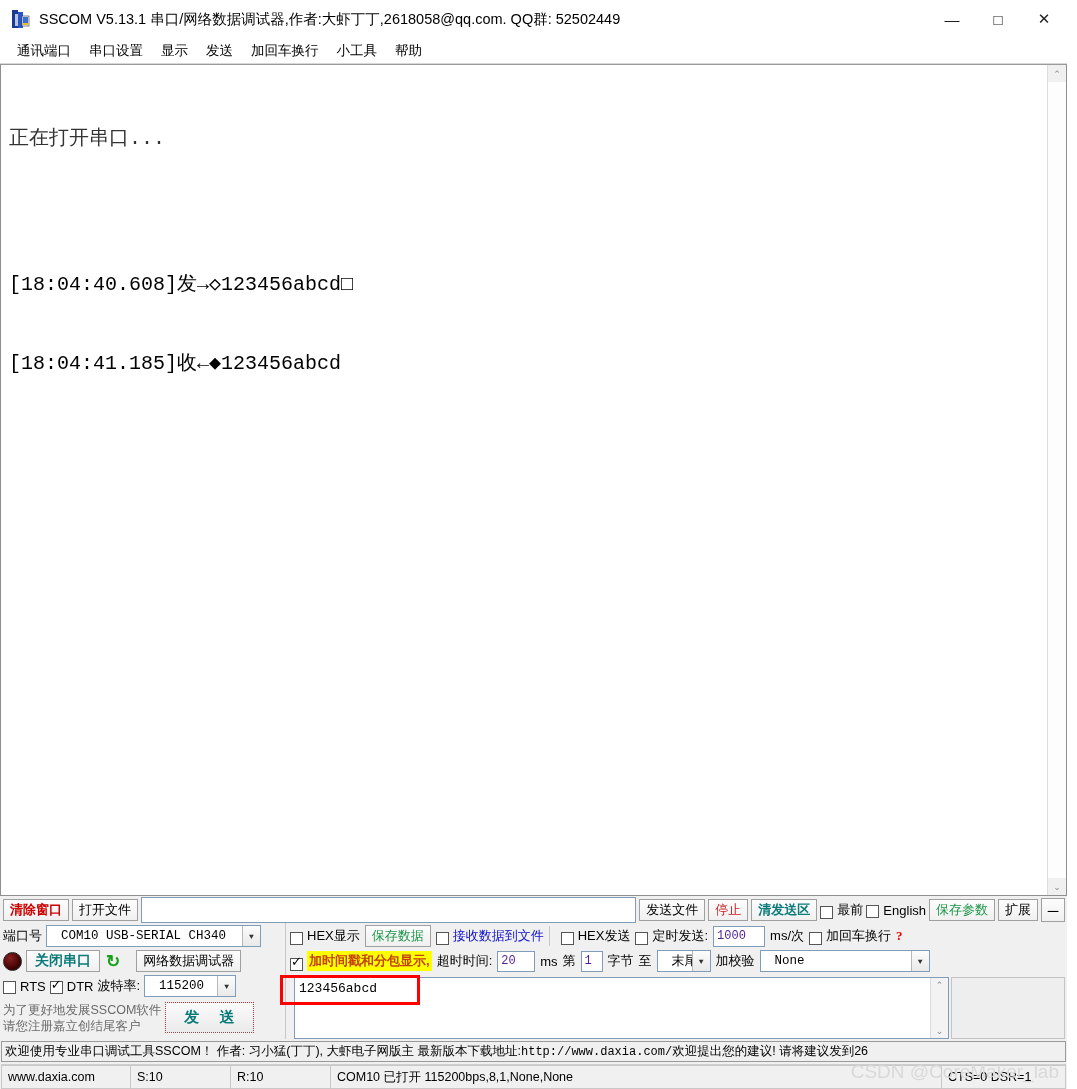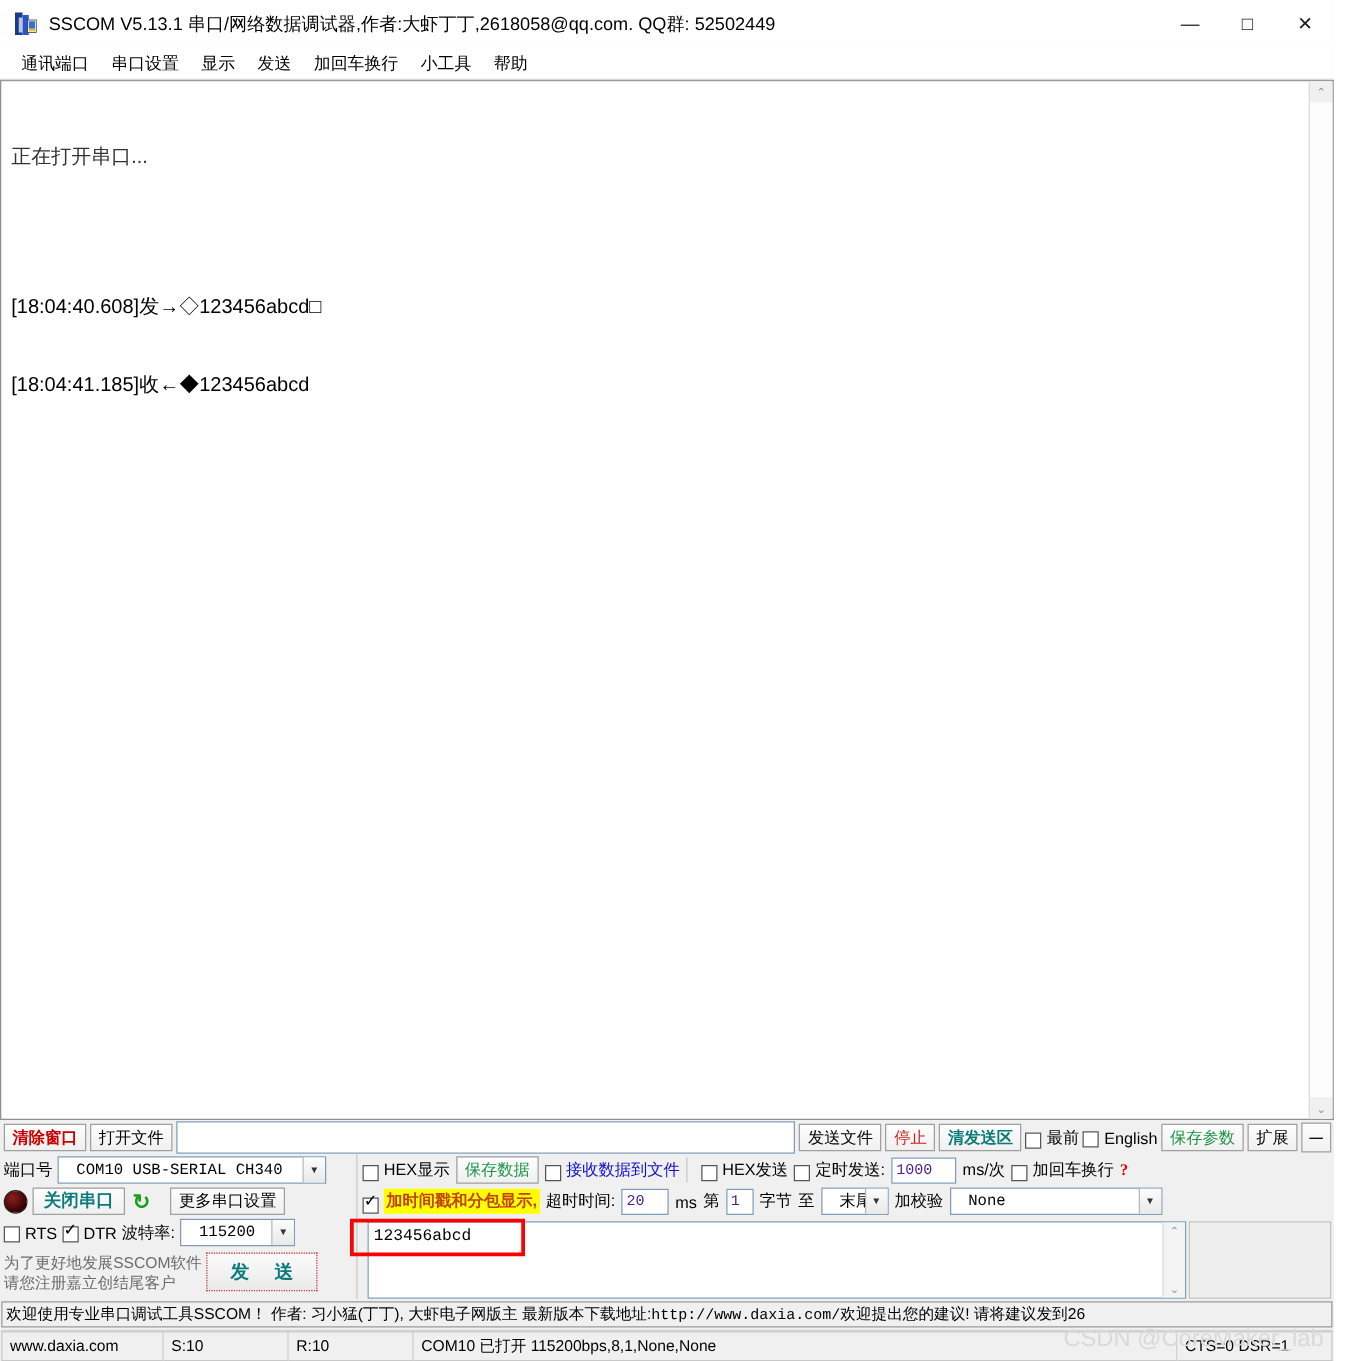--- a/index.html
+++ b/index.html
@@ -90,22 +90,22 @@
     background: #ffffff;
     border: 1px solid #8f8f8f;
     border-top: 1px solid #9a9a9a;
     margin: 0;
     position: relative;
     overflow: hidden;
   }
   .log-area {
     flex: 1 1 auto;
     padding: 8px 4px 4px 8px;
-    font-family: Liberation Sans, sans-serif;
-    font-size: 16px;
+    font-family: Liberation Mono, monospace;
+    font-size: 20px;
     line-height: 1.32;
     color: #000;
     white-space: pre;
     overflow: hidden;
   }
   .log-line { white-space: pre; }
   .log-line.opening { color: #333; }
   .log-blank { height: 14px; }
 
   
@@ -477,21 +477,21 @@
           <span class="lbl">端口号</span>
           <div class="combo" style="width:215px">
             <span class="val">COM10 USB-SERIAL CH340</span>
             <span class="arrow">▼</span>
           </div>
         </div>
         <div class="lp-row">
           <span class="led"></span>
           <div class="btn teal" style="padding:2px 8px;font-size:14px;">关闭串口</div>
           <span class="refresh">↻</span>
-          <div class="btn" style="margin-left:10px;">更多串口设置</div>
+          <div class="btn" style="margin-left:10px;">网络数据调试器</div>
         </div>
         <div class="lp-row">
           <div class="chkrow">
             <span class="chk"></span>
             <span class="lbl">RTS</span>
           </div>
           <div class="chkrow">
             <span class="chk checked"></span>
             <span class="lbl">DTR</span>
           </div>

